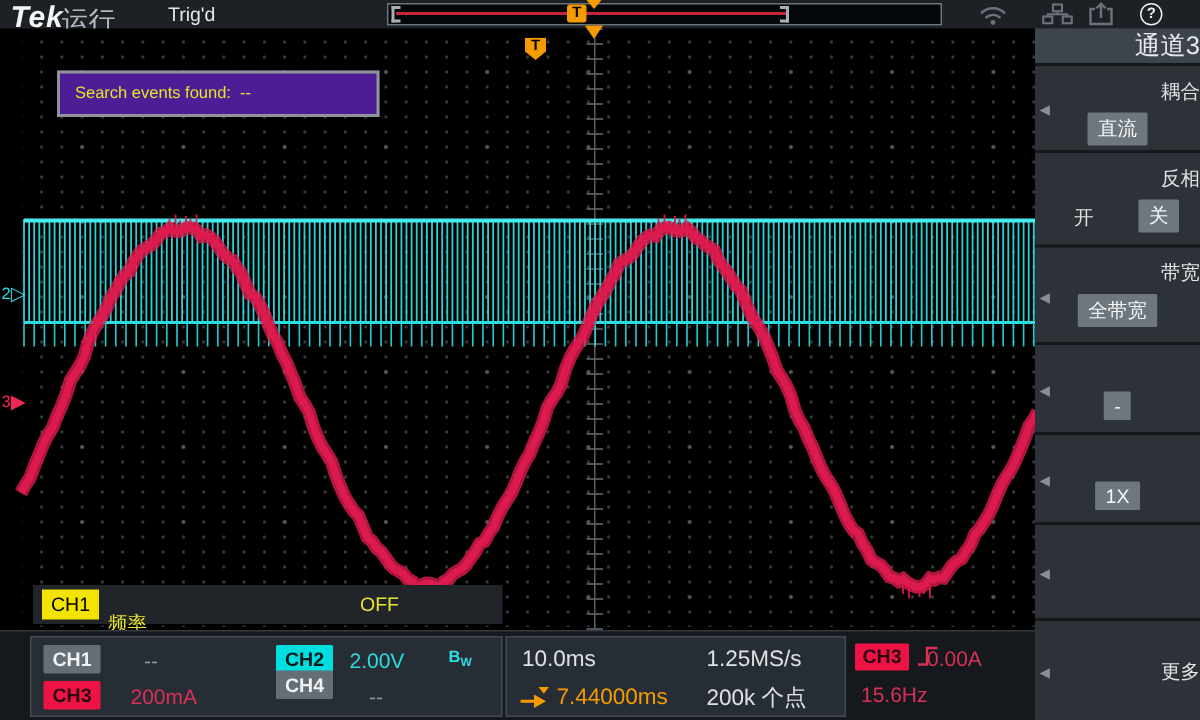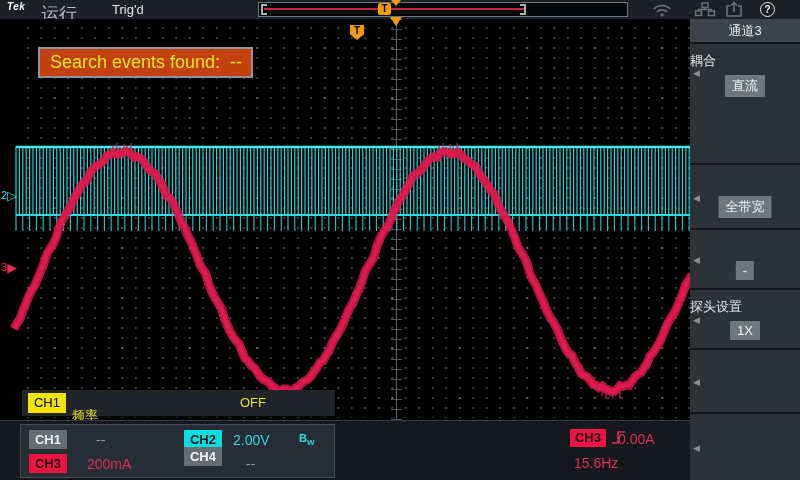--- a/index.html
+++ b/index.html
@@ -2,21 +2,21 @@
 <html><head>
 <meta charset="utf-8">
 <style>
   html,body{margin:0;padding:0}
   body{width:800px;height:480px;background:#16191d;font-family:"Liberation Sans",sans-serif;
        position:relative;overflow:hidden;color:#dde1e4;-webkit-font-smoothing:antialiased}
   .abs{position:absolute}
 
   
   .topbar{left:0;top:0;width:690px;height:19px;background:#1d2125}
-  .brand{left:7px;top:1px;font-size:10px;font-weight:bold;font-style:italic;color:#f2f4f5;letter-spacing:.5px}
+  .brand{left:7px;top:1px;font-size:20px;font-weight:bold;font-style:italic;color:#f2f4f5;letter-spacing:.5px}
   .runstate{left:41px;top:2px;font-size:18px;color:#b4bac0}
   .trigstate{left:112px;top:2px;font-size:13px;color:#e3e6e9}
   .recbar{left:258px;top:2px;width:368px;height:13px;background:#04070a;border:1px solid #6d747a}
   .rec-line{left:5px;top:5px;width:260px;height:2px;background:#c92340}
   .rec-bl{left:2px;top:1px;width:4px;height:7px;border:2px solid #a9afb4;border-right:none}
   .rec-br{left:261px;top:1px;width:4px;height:7px;border:2px solid #a9afb4;border-left:none}
   .rec-t{left:119px;top:0;width:13px;height:12px;background:#f59b00;color:#000;font-size:10px;
          font-weight:bold;text-align:center;line-height:12px;border-radius:2px}
   .tri-small{left:391px;top:0;width:0;height:0;border-left:5px solid transparent;
              border-right:5px solid transparent;border-top:6px solid #f59b00}
@@ -39,36 +39,36 @@
   .mk .g{font-size:13px;vertical-align:-1px}
   .mk2{left:1px;top:189px;color:#2bdce0}
   .mk3{left:1px;top:261px;color:#ed2a55}
 
   .tri-big{left:390px;top:17px;width:0;height:0;border-left:6px solid transparent;
            border-right:6px solid transparent;border-top:9px solid #f59b00}
   .tshield{left:350px;top:25px;width:14px;height:15px;background:#f59b00;color:#000;font-weight:bold;
            font-size:10px;text-align:center;line-height:12px;
            clip-path:polygon(0 0,100% 0,100% 62%,50% 100%,0 62%)}
 
-  .searchbox{left:38px;top:47px;width:201px;height:27px;background:#c2410c;border:2px solid #8e9499;
-             color:#e6e32a;font-size:18px;line-height:27px;padding-left:10px;white-space:pre}
+  .searchbox{left:38px;top:47px;width:201px;height:27px;background:#4c1d95;border:2px solid #8e9499;
+             color:#e6e32a;font-size:11px;line-height:27px;padding-left:10px;white-space:pre}
 
   .measbar{left:22px;top:390px;width:313px;height:26px;background:#21252a;font-size:13px;color:#e6e32a}
   .measchip{left:6px;top:3px;width:38px;height:20px;background:#f2e400;color:#000;text-align:center;
             line-height:20px;font-size:13px}
   .meastype{left:50px;top:17px}
   .measval{left:218px;top:5px}
 
   
   .side{left:690px;top:0;width:110px;height:480px;background:#2c3237}
   .side-icons{left:0;top:0;width:110px;height:19px;background:#1d2125}
-  .side-head{left:0;top:19px;width:110px;height:23px;background:#3d444b;text-align:center;
-             font-size:13px;line-height:23px;color:#e8ebed}
+  .side-head{left:0;top:19px;width:110px;height:23px;background:#3d444b;text-align:right;
+             font-size:17px;line-height:23px;color:#e8ebed}
   .side-sec{position:absolute;left:0;width:110px;background:#2c3237;border-top:2px solid #14181b}
-  .sec-label{position:absolute;top:8px;left:0;width:100%;text-align:left;font-size:13px;color:#e0e4e7}
+  .sec-label{position:absolute;top:8px;left:0;width:100%;text-align:right;font-size:13px;color:#e0e4e7}
   .sec-label.center{top:50%;transform:translateY(-50%)}
   .chip{position:absolute;top:31px;left:50%;transform:translateX(-50%);background:#6f777e;
         color:#f3f5f6;font-size:13px;padding:2px 7px;border-radius:1px;white-space:nowrap}
   .side-arrow{position:absolute;left:3px;top:50%;transform:translateY(-50%);font-size:9px;color:#878e94}
   .opt-off{position:absolute;left:26px;top:34px;font-size:13px;color:#e0e4e7}
   .opt-chip{position:absolute;right:14px;top:31px;background:#6f777e;color:#f3f5f6;
             font-size:13px;padding:2px 7px;border-radius:1px}
   .helpcirc{width:13px;height:13px;border:1.5px solid #e9ecee;border-radius:50%;color:#e9ecee;
             font-size:10px;font-weight:bold;text-align:center;line-height:13px}
 
@@ -166,59 +166,77 @@
     <div class="abs helpcirc" style="left:70px;top:2px">?</div>
   </div>
   <div class="abs side-head">通道3</div>
 
   <div class="side-sec" style="top:42px;height:58px">
     <span class="side-arrow">◀</span>
     <div class="sec-label">耦合</div>
     <div class="chip">直流</div>
   </div>
 
+  <div class="side-sec" style="top:100px;height:63px">
+    <div class="sec-label">反相</div>
+    <div class="opt-off">开</div>
+    <div class="opt-chip">关</div>
+  </div>
 
   <div class="side-sec" style="top:163px;height:65px">
     <span class="side-arrow">◀</span>
+    <div class="sec-label">带宽</div>
     <div class="chip">全带宽</div>
   </div>
 
   <div class="side-sec" style="top:228px;height:60px">
     <span class="side-arrow">◀</span>
     <div class="chip">-</div>
   </div>
 
   <div class="side-sec" style="top:288px;height:60px">
     <span class="side-arrow">◀</span>
-    <div class="sec-label">探头设置</div>
     <div class="chip">1X</div>
   </div>
 
   <div class="side-sec" style="top:348px;height:64px">
     <span class="side-arrow">◀</span>
   </div>
 
   <div class="side-sec" style="top:412px;height:68px">
     <span class="side-arrow">◀</span>
+    <div class="sec-label center">更多</div>
   </div>
 </div>
 
 <div class="abs bottom">
   <div class="box chbox">
     <div class="badge b-gray" style="left:8px;top:5px">CH1</div>
     <div class="val v-gray" style="left:75px;top:7px">--</div>
     <div class="badge b-cyan" style="left:163px;top:5px">CH2</div>
     <div class="val v-cyan" style="left:212px;top:7px">2.00V</div>
     <div class="bw"><span>B</span><sub>W</sub></div>
     <div class="badge b-red" style="left:8px;top:29px">CH3</div>
     <div class="val v-red" style="left:66px;top:31px">200mA</div>
     <div class="badge b-gray" style="left:163px;top:22px">CH4</div>
     <div class="val v-gray" style="left:225px;top:31px">--</div>
   </div>
 
+  <div class="box hbox">
+    <div class="val v-white" style="left:10px;top:6px">10.0ms</div>
+    <div class="val v-white" style="left:133px;top:6px">1.25MS/s</div>
+    <div class="abs" style="left:8px;top:33px">
+      <svg class="icon" width="22" height="14" viewBox="0 0 22 14">
+        <path d="M1 8.5 h9 v-3.5 l8 4.5 -8 4.5 v-3.5 h-9 z" fill="#f59b00"></path>
+        <path d="M13 0 h7 l-3.5 4.5 z" fill="#f59b00"></path>
+      </svg>
+    </div>
+    <div class="val v-orange" style="left:33px;top:31px">7.44000ms</div>
+    <div class="val v-white" style="left:133px;top:31px">200k 个点</div>
+  </div>
 
   <div class="tbox abs" style="background:none;border:none">
     <div class="badge b-red" style="left:4px;top:5px;width:36px;height:18px;line-height:18px">CH3</div>
     <div class="abs" style="left:45px;top:4px">
       <svg class="icon" width="16" height="18" viewBox="0 0 16 18">
         <path d="M1 15 h6 v-11 h7" fill="none" stroke="#d93056" stroke-width="1.6"></path>
       </svg>
     </div>
     <div class="val v-red" style="left:52px;top:7px">0.00A</div>
     <div class="val v-red" style="left:8px;top:31px">15.6Hz</div>

